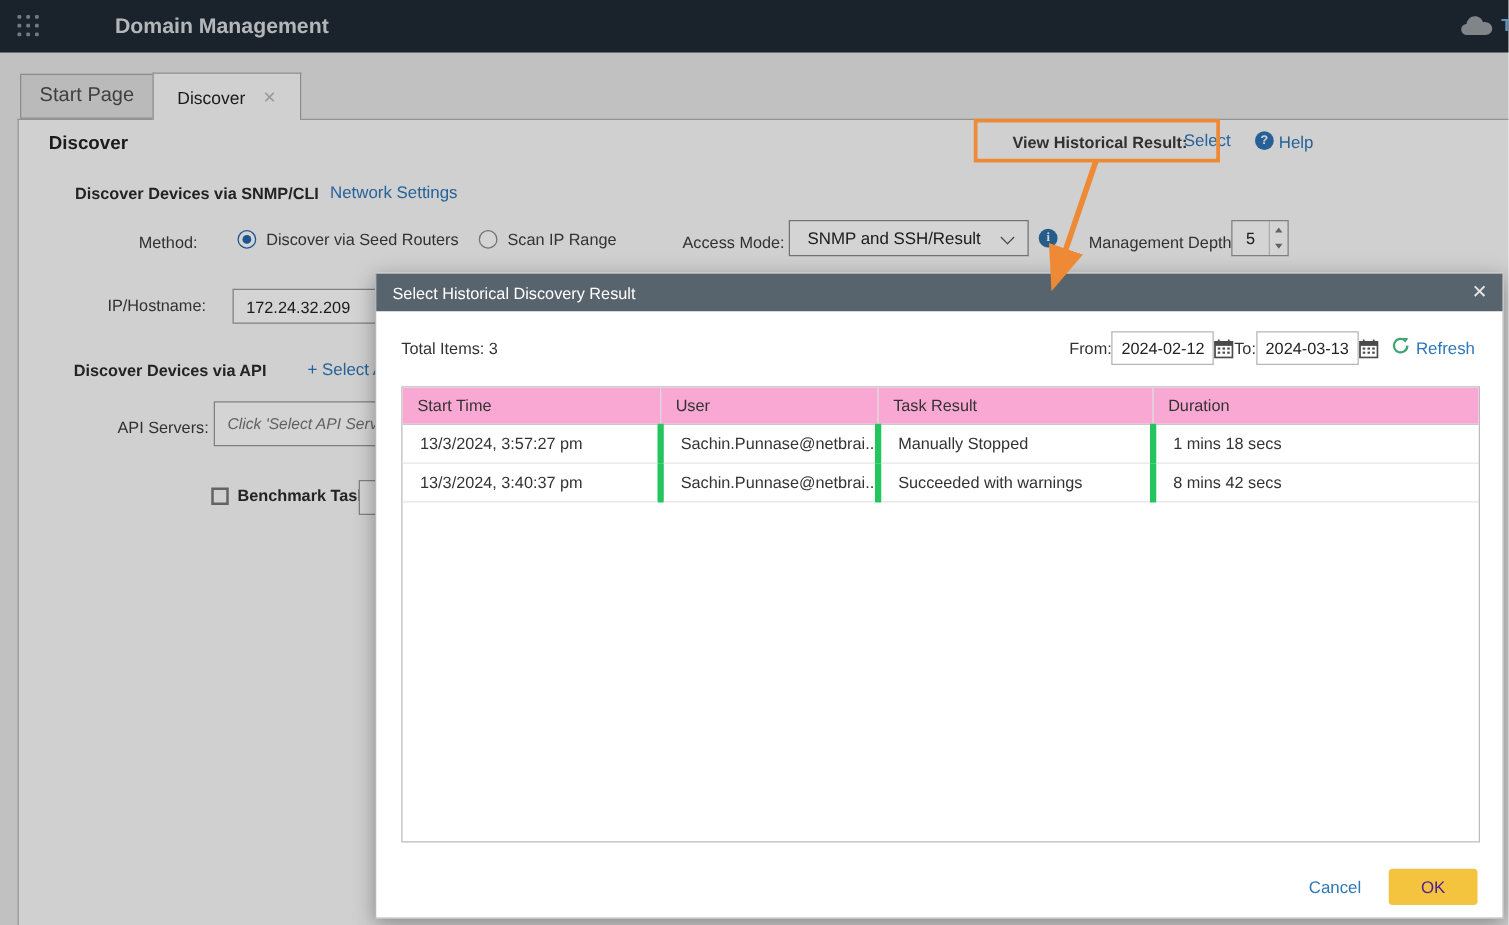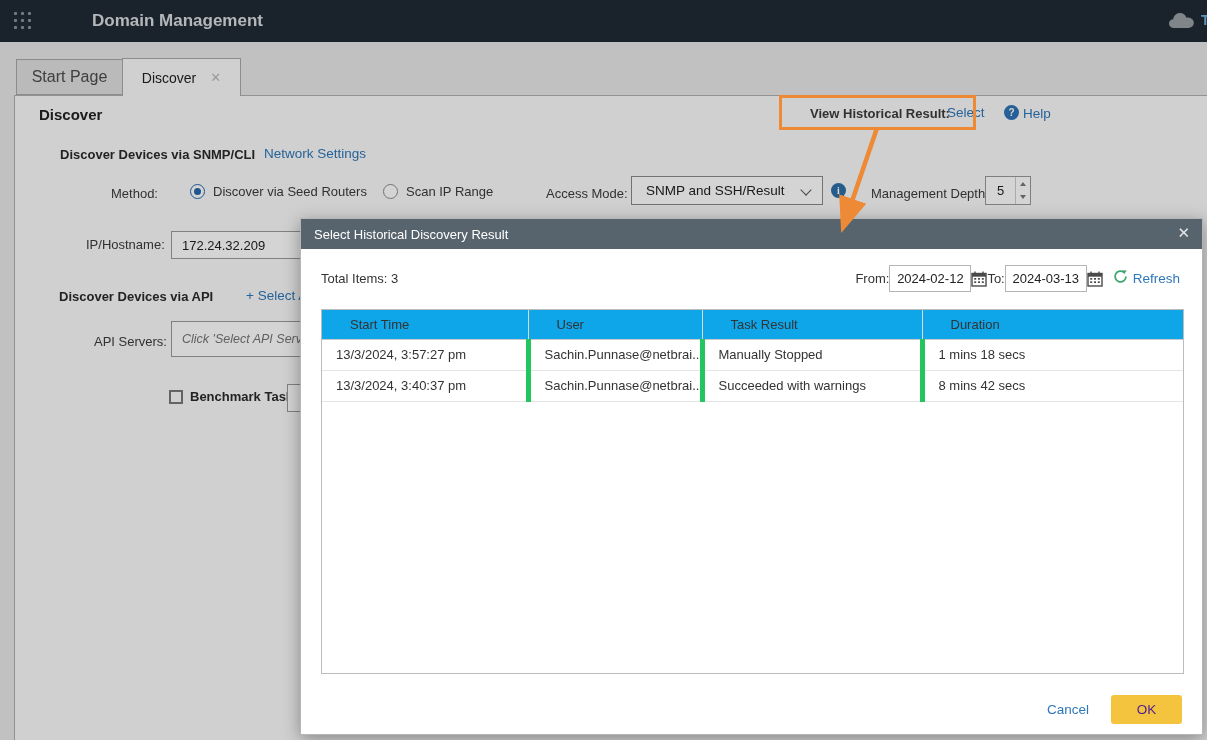--- a/index.html
+++ b/index.html
@@ -49,21 +49,21 @@
   .info-icon { left:816px; top:87px; width:15px; height:15px; border-radius:50%; background:#2e6fa7; color:#fff; font-size:10px; font-weight:bold; font-family:"Liberation Serif",serif; display:flex; align-items:center; justify-content:center; cursor:pointer; }
   .depth-label { left:856px; top:90px; }
   .spinner { left:970px; top:80px; width:46px; height:29px; background:#fff; border:1px solid #999; display:flex; }
   .spinner .num { position:static; flex:1; font-size:13px; color:#222; display:flex; align-items:center; justify-content:center; }
   .spin-btns { position:static; width:15px; border-left:1px solid #ccc; display:flex; flex-direction:column; }
   .spin-btns i { position:static; flex:1; display:flex; align-items:center; justify-content:center; cursor:pointer; }
   .tri-up { width:0; height:0; border-left:3.5px solid transparent; border-right:3.5px solid transparent; border-bottom:4.5px solid #777; }
   .tri-dn { width:0; height:0; border-left:3.5px solid transparent; border-right:3.5px solid transparent; border-top:4.5px solid #777; }
 
   .ip-label { left:71px; top:141px; }
-  .ip-input { left:156px; top:135px; width:154px; height:28px; border:1px solid #9b9b9b; background:#fff; font-size:13px; color:#222; padding-left:10px; font-family:"Liberation Sans",sans-serif; }
+  .ip-input { left:171px; top:135px; width:154px; height:28px; border:1px solid #9b9b9b; background:#fff; font-size:13px; color:#222; padding-left:10px; font-family:"Liberation Sans",sans-serif; }
 
   .api-title { left:44px; top:193px; }
   .select-api-link { left:231px; top:192px; font-size:13.5px; white-space:nowrap; }
   .api-label { left:79px; top:238px; }
   .api-input { left:156px; top:225px; width:156px; height:36px; border:1px solid #9b9b9b; background:#fff; font-size:12.5px; font-style:italic; color:#999; padding-left:10px; font-family:"Liberation Sans",sans-serif; }
 
   .bench-row { left:154px; top:293px; display:flex; align-items:center; gap:7px; position:absolute; }
   .checkbox { position:static; width:14px; height:14px; border:2px solid #777; background:#fbfbfb; cursor:pointer; }
   .bench-row span.lbl { position:static; font-weight:bold; color:#2b2b2b; }
   .bench-sliver { left:272px; top:288px; width:40px; height:28px; background:#fff; border:1px solid #9b9b9b; }
@@ -89,21 +89,21 @@
   .total-items { position:absolute; left:20px; top:52px; font-size:13px; color:#333; }
   .filter-row { position:absolute; right:22px; top:46px; display:flex; align-items:center; gap:0;justify-content:space-between; }
   .filter-row .flbl { font-size:13px; color:#333; }
   .date-input { width:82px; height:27px; border:1px solid #b5b5b5; background:#fff; font-size:13px; color:#222; text-align:center; font-family:"Liberation Sans",sans-serif; }
   .cal-btn { cursor:pointer; display:flex; align-items:center; }
   .refresh-wrap { display:flex; align-items:center; gap:5px; margin-left:10px; cursor:pointer; }
   .refresh-label { font-size:13.5px; color:#2e77b8; }
 
   .result-table-wrap { position:absolute; left:20px; top:90px; width:863px; height:365px; border:1px solid #bcbcbc; background:#fff; overflow:hidden; }
   table.result { width:100%; border-collapse:collapse; table-layout:fixed; }
-  table.result th { height:29px; background:#0ea5e9; font-weight:normal; font-size:13px; color:#333; text-align:left; padding-left:28px; border-bottom:1px solid #c9c9c9; border-right:1px solid #d9d9d9; }
+  table.result th { height:29px; background:#f9a8d4; font-weight:normal; font-size:13px; color:#333; text-align:left; padding-left:12px; border-bottom:1px solid #c9c9c9; border-right:1px solid #d9d9d9; }
   table.result th:last-child { border-right:none; }
   table.result td { height:31px; font-size:13px; color:#333; padding-left:14px; border-bottom:1px solid #e5e5e5; border-right:5px solid #22c55e; white-space:nowrap; overflow:hidden; }
   table.result td:last-child { border-right:none; }
   table.result th:nth-child(1), table.result td:nth-child(1) { width:206px; }
   table.result th:nth-child(2), table.result td:nth-child(2) { width:174px; }
   table.result th:nth-child(3), table.result td:nth-child(3) { width:220px; }
 
   .modal-footer { position:absolute; right:20px; top:476px; display:flex; align-items:center; gap:22px; }
   .cancel-link { font-size:13.5px; color:#2e77b8; cursor:pointer; }
   .ok-button { width:71px; height:29px; background:#f5c43f; border:none; border-radius:3px; font-size:13.5px; color:#4c1d95; cursor:pointer; font-family:"Liberation Sans",sans-serif; }

